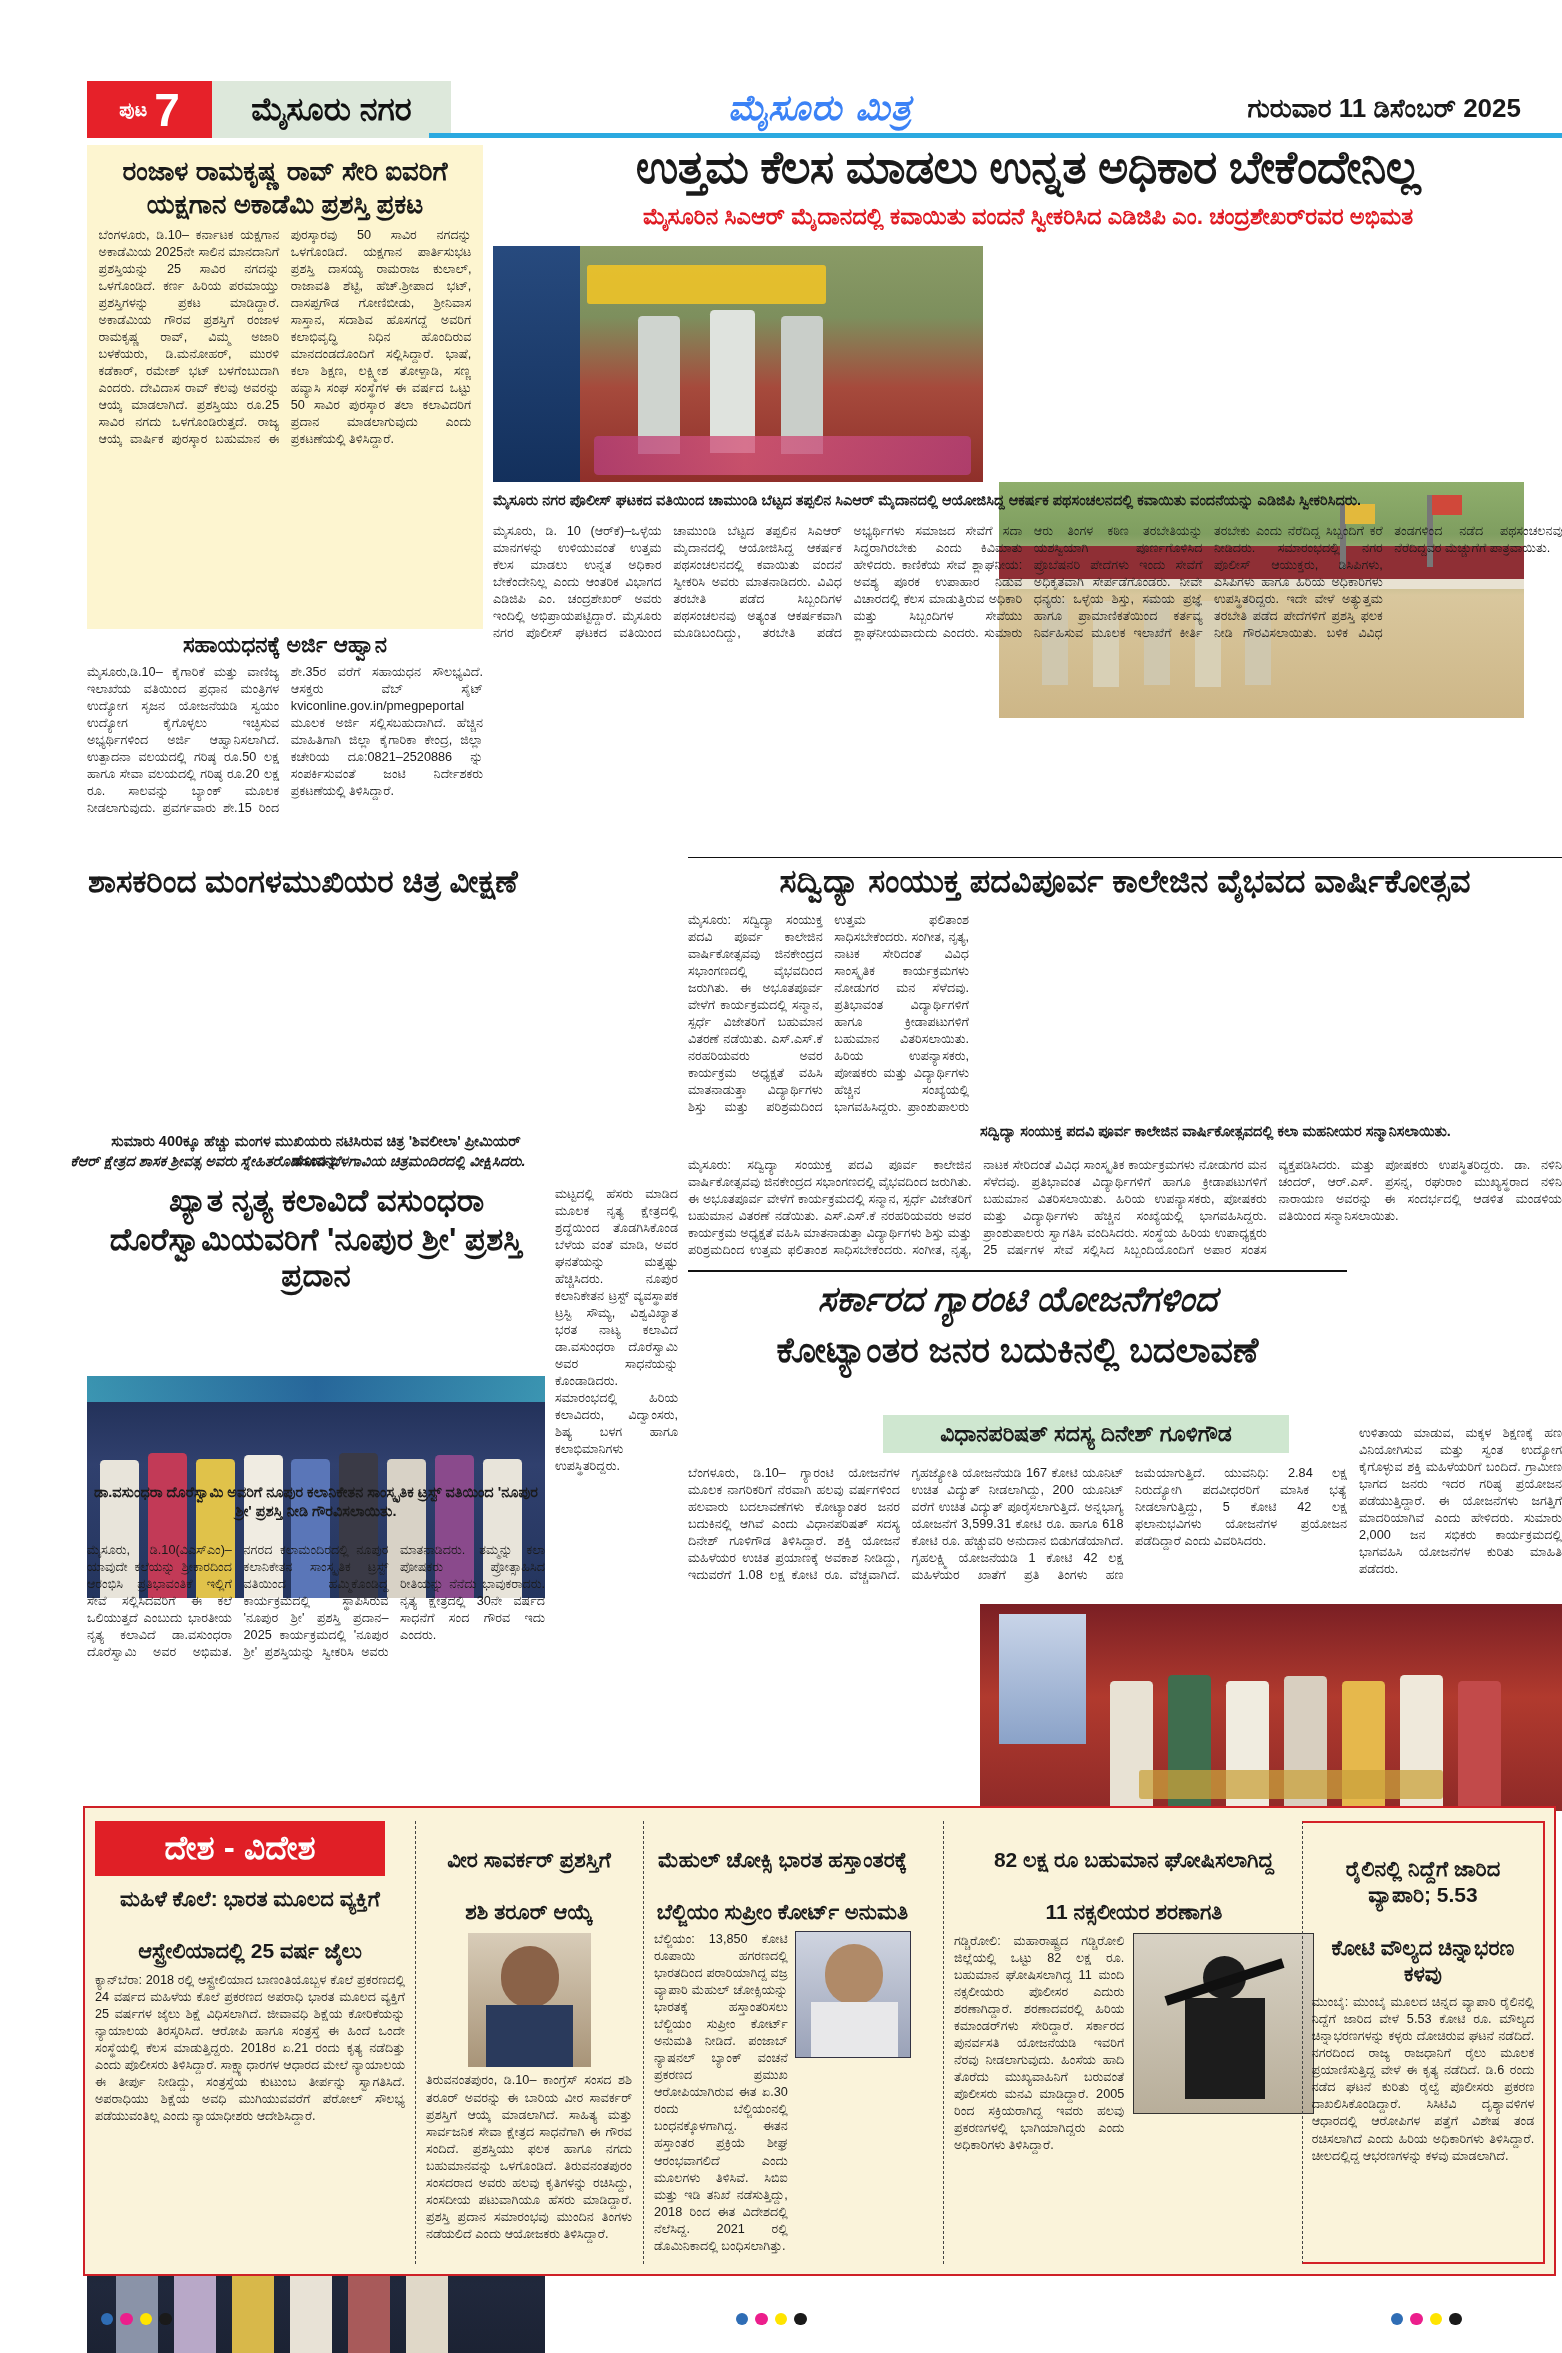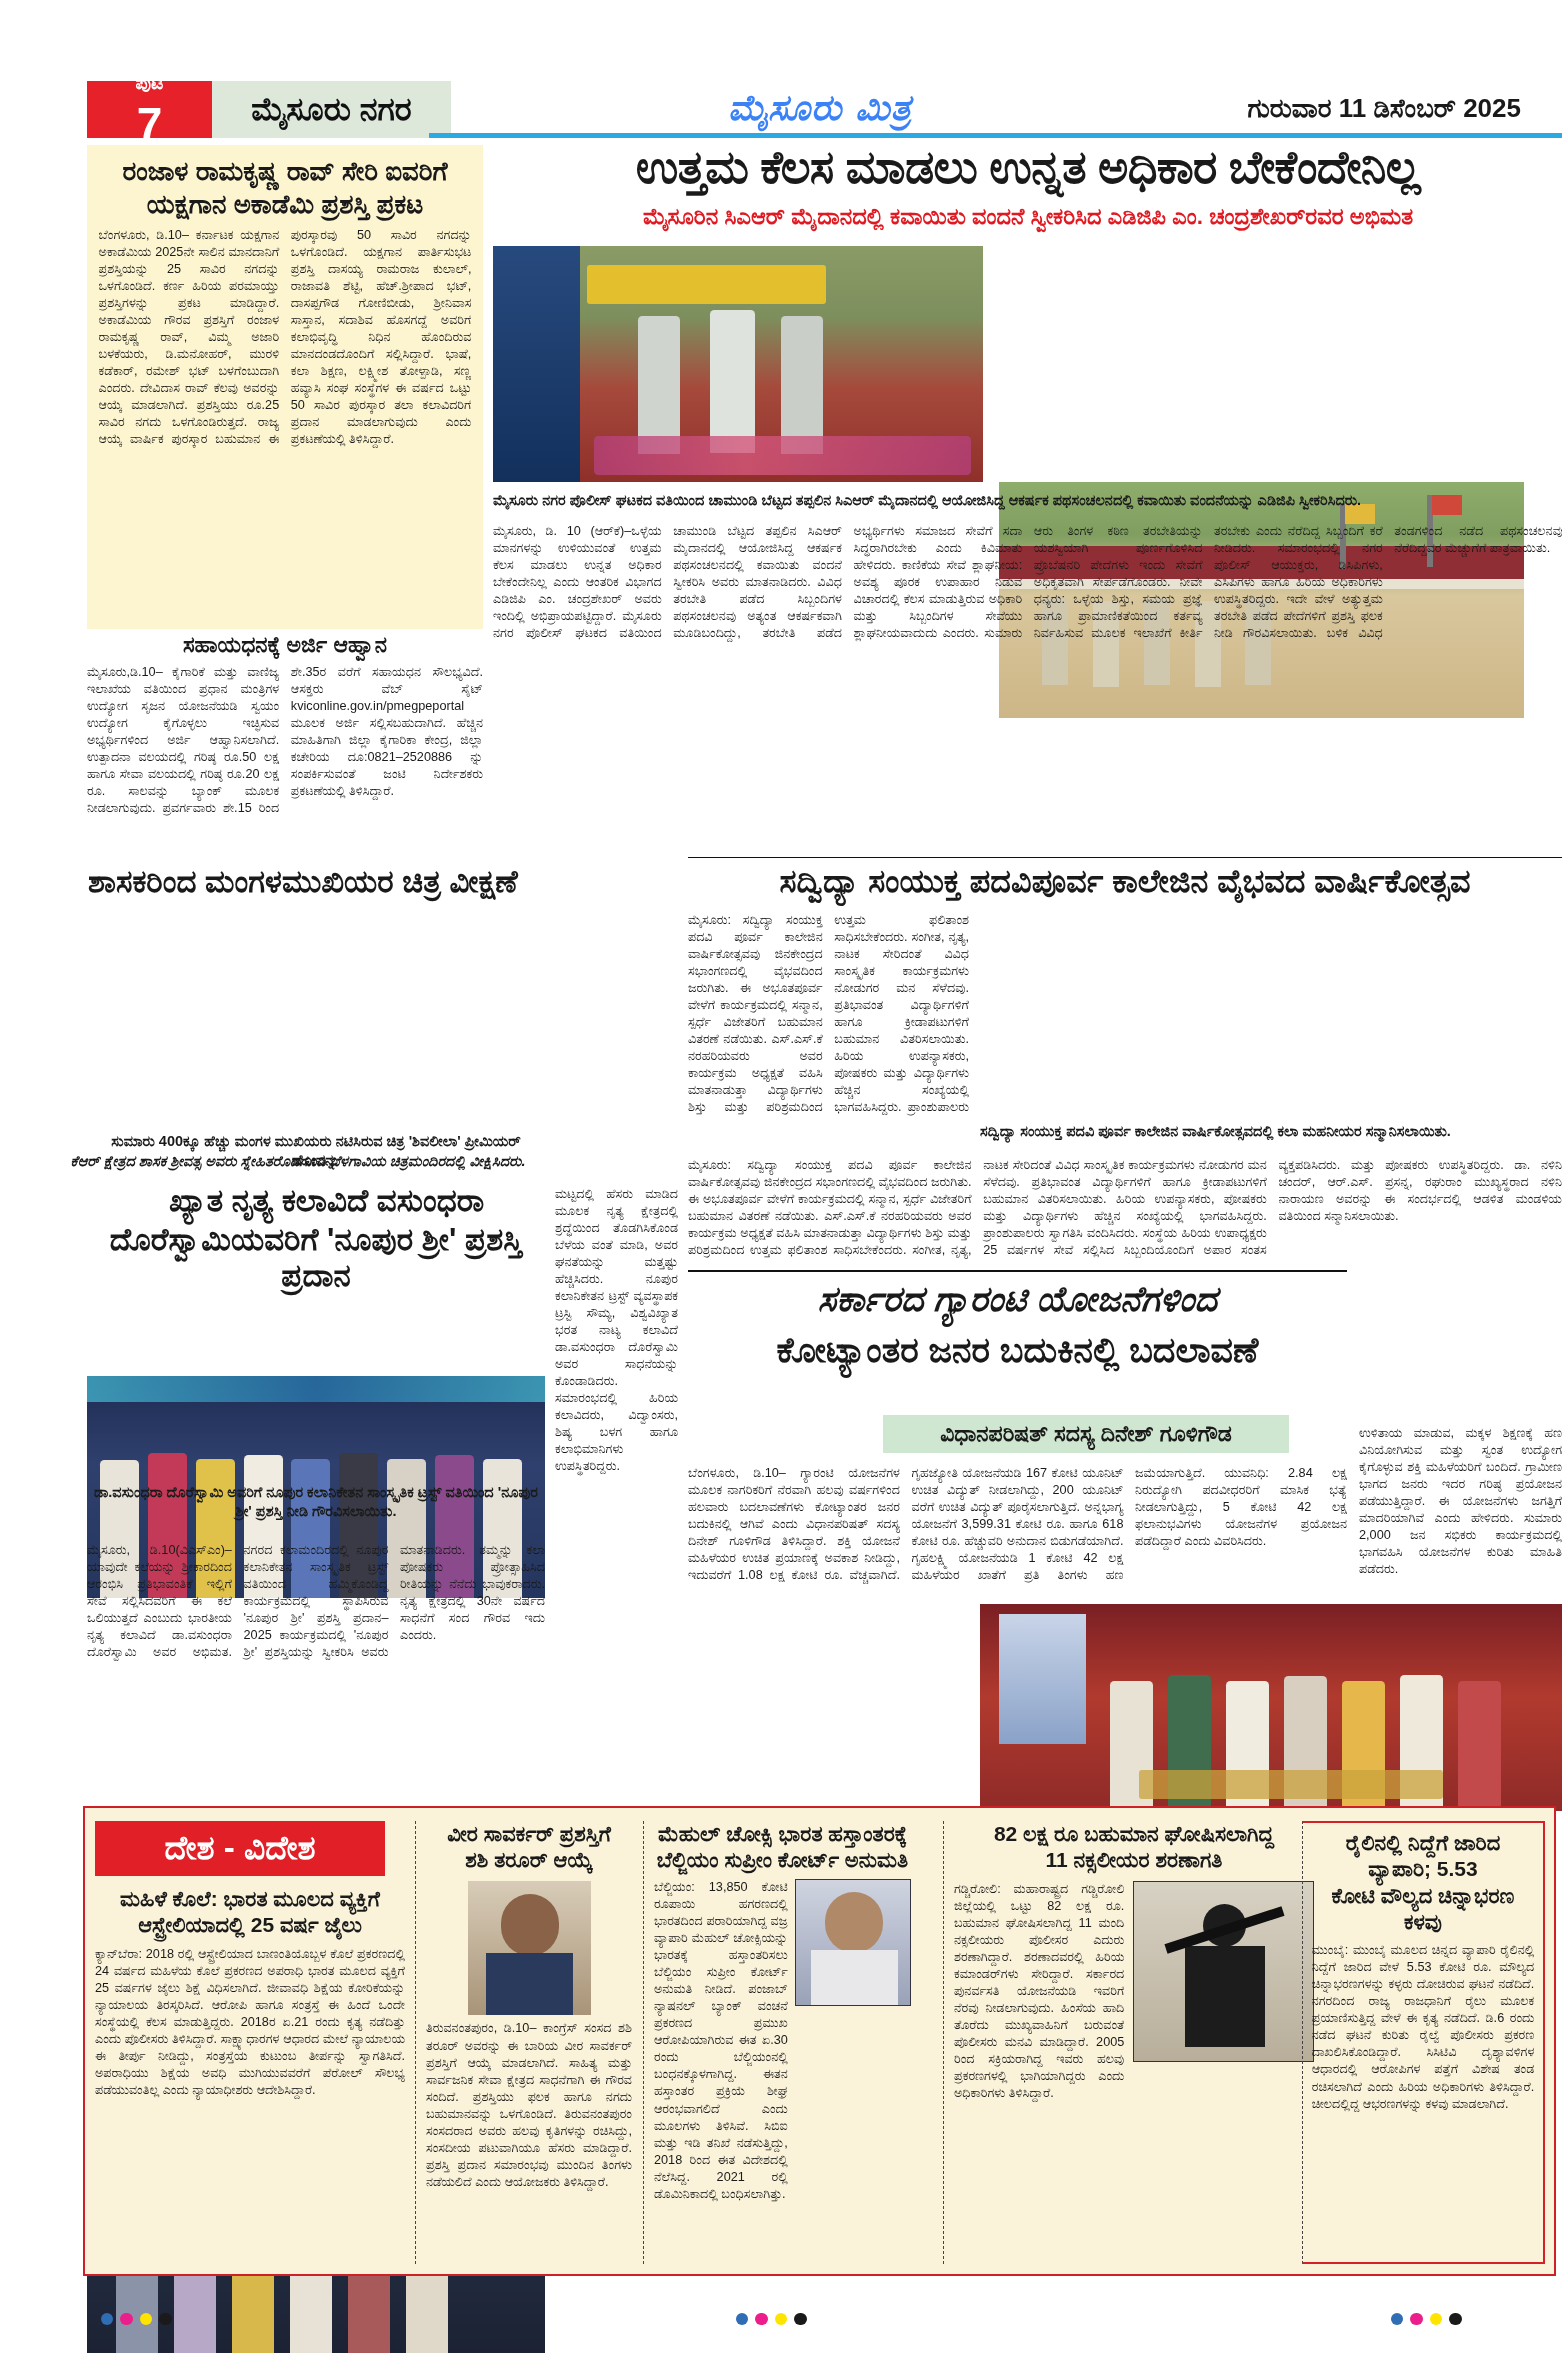--- a/index.html
+++ b/index.html
@@ -21,21 +21,21 @@
   .edition-date { font-size:26px; font-weight:bold; text-align:right; }
   .blue-rule { background:#2ba9e0; height:5px; }
 
   
   .hl-main { font-size:46px; font-weight:bold; text-align:center; line-height:1.05; letter-spacing:-0.7px; }
   .hl-sub-red { color:#e01a22; font-size:22.5px; font-weight:bold; text-align:center; }
   .hl-yellow { font-size:26px; font-weight:bold; text-align:center; line-height:1.25; }
   .hl-sec { font-size:32px; font-weight:bold; text-align:center; line-height:1.1; }
   .hl-left { font-size:31px; font-weight:bold; }
   .hl-small { font-size:22px; font-weight:bold; text-align:center; }
-  .hl-bottom { font-size:21px; font-weight:bold; text-align:center; line-height:1.25; }
+  .hl-bottom { font-size:21px; font-weight:bold; text-align:center; line-height:1.25;margin-top:26px; }
 
   
   .bodytxt { font-size:12.7px; line-height:1.34; text-align:justify; overflow:hidden; }
   .bodytxt.c2 { column-count:2; column-gap:11.6px; }
   .bodytxt.c3 { column-count:3; column-gap:11.6px; }
   .bodytxt.c6 { column-count:6; column-gap:11.6px; }
   .caption { font-size:14.5px; font-weight:bold; line-height:1.3; }
   .caption.ctr { text-align:center; }
 
   
@@ -62,21 +62,21 @@
   .dot.c { background:#2f6db5; } .dot.m { background:#ec1e8c; }
   .dot.y { background:#ffe400; } .dot.k { background:#1a1a1a; }
 
   
   .ph-strip { position:absolute; }
   .figure { position:absolute; border-radius:4.3px 4.3px 0 0; }
 </style>
 </head>
 <body>
 
-<div class="abs pageno-box" style="left:87px; top:81px; width:125px; height:57px;flex-direction:column;">
+<div class="abs pageno-box" style="left:87px; top:81px; width:125px; height:57px;">
   <span class="lbl">ಪುಟ</span>
   <span class="num">7</span>
 </div>
 <div class="abs region-box" style="left:212px; top:81px; width:239px; height:57px;">
   <span>ಮೈಸೂರು ನಗರ</span>
 </div>
 <div class="abs brand" style="left:728px; top:86px;">ಮೈಸೂರು ಮಿತ್ರ</div>
 <div class="abs edition-date" style="left:1159px; top:93px; width:362px;">ಗುರುವಾರ 11 ಡಿಸೆಂಬರ್ 2025</div>
 <div class="abs blue-rule" style="left:429px; top:133px; width:1133px;"></div>
 

